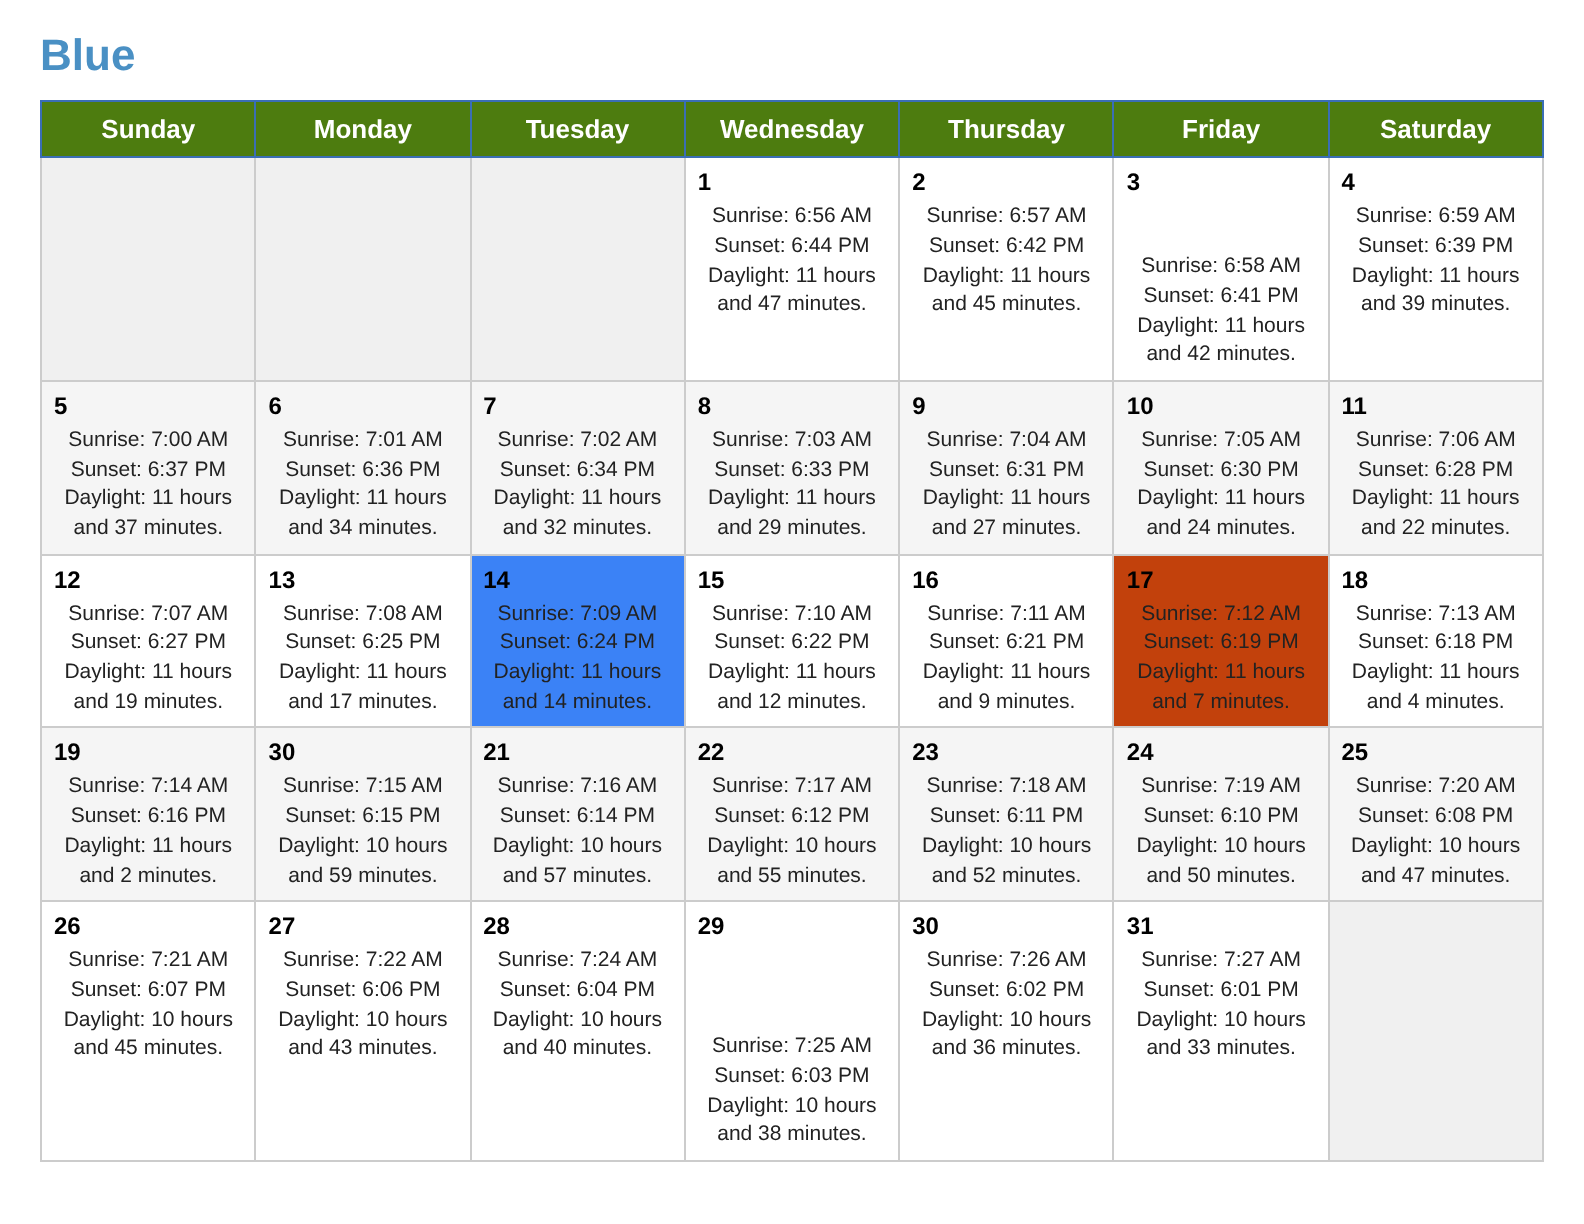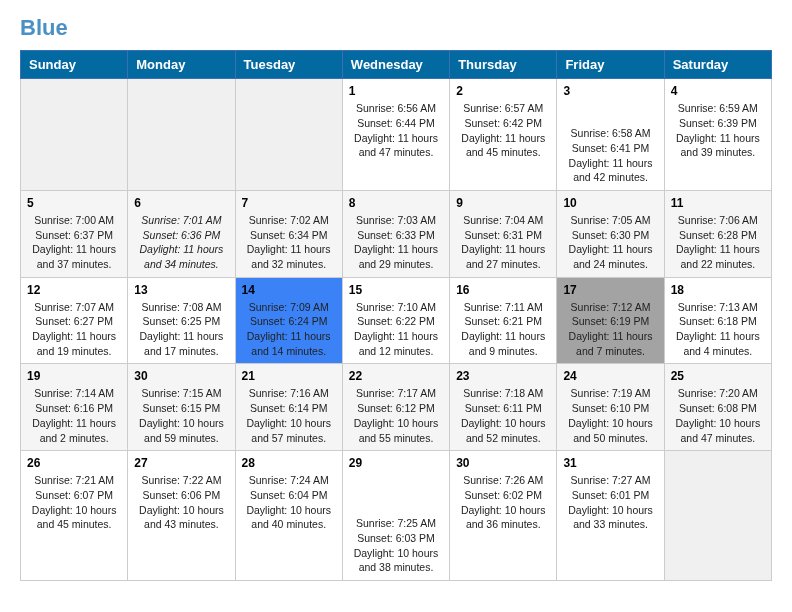--- a/index.html
+++ b/index.html
@@ -41,23 +41,23 @@
     .location {
       font-size: 15px;
       color: #444;
     }
     .calendar {
       width: 100%;
       border-collapse: collapse;
       border: 1px solid #ccc;
     }
     .calendar th {
-      background: #0369a1;
+      background: #4d7c0f;
       color: #fff;
-      text-align: left;
+      text-align: center;
       padding: 6px 8px;
       font-size: 13px;
       border: 1px solid #3a6eb5;
     }
     .calendar td {
       vertical-align: top;
       padding: 5px 6px;
       border: 1px solid #ccc;
       font-size: 11px;
       width: calc(100% / 7);
@@ -143,21 +143,21 @@
       </tr>
       <tr>
         <td style="background: rgb(245, 245, 245);">
           <span class="day-num">5</span>
           <div class="cell-content" style="white-space: pre-line;">Sunrise: 7:00 AM
 Sunset: 6:37 PM
 Daylight: 11 hours and 37 minutes.</div>
         </td>
         <td style="background: rgb(245, 245, 245);">
           <span class="day-num">6</span>
-          <div class="cell-content" style="white-space: pre-line; font-style: italic;">Sunrise: 7:01 AM
+          <div class="cell-content" style="white-space: pre-line;">Sunrise: 7:01 AM
 Sunset: 6:36 PM
 Daylight: 11 hours and 34 minutes.</div>
         </td>
         <td style="background: rgb(245, 245, 245);">
           <span class="day-num">7</span>
           <div class="cell-content" style="white-space: pre-line;">Sunrise: 7:02 AM
 Sunset: 6:34 PM
 Daylight: 11 hours and 32 minutes.</div>
         </td>
         <td style="background: rgb(245, 245, 245);">
@@ -209,21 +209,21 @@
           <div class="cell-content" style="white-space: pre-line;">Sunrise: 7:10 AM
 Sunset: 6:22 PM
 Daylight: 11 hours and 12 minutes.</div>
         </td>
         <td style="background: rgb(255, 255, 255);">
           <span class="day-num">16</span>
           <div class="cell-content" style="white-space: pre-line;">Sunrise: 7:11 AM
 Sunset: 6:21 PM
 Daylight: 11 hours and 9 minutes.</div>
         </td>
-        <td style="background: #a3a3a3;">
+        <td style="background: #c2410c;">
           <span class="day-num">17</span>
           <div class="cell-content" style="white-space: pre-line;">Sunrise: 7:12 AM
 Sunset: 6:19 PM
 Daylight: 11 hours and 7 minutes.</div>
         </td>
         <td style="background: rgb(255, 255, 255);">
           <span class="day-num">18</span>
           <div class="cell-content" style="white-space: pre-line;">Sunrise: 7:13 AM
 Sunset: 6:18 PM
 Daylight: 11 hours and 4 minutes.</div>

